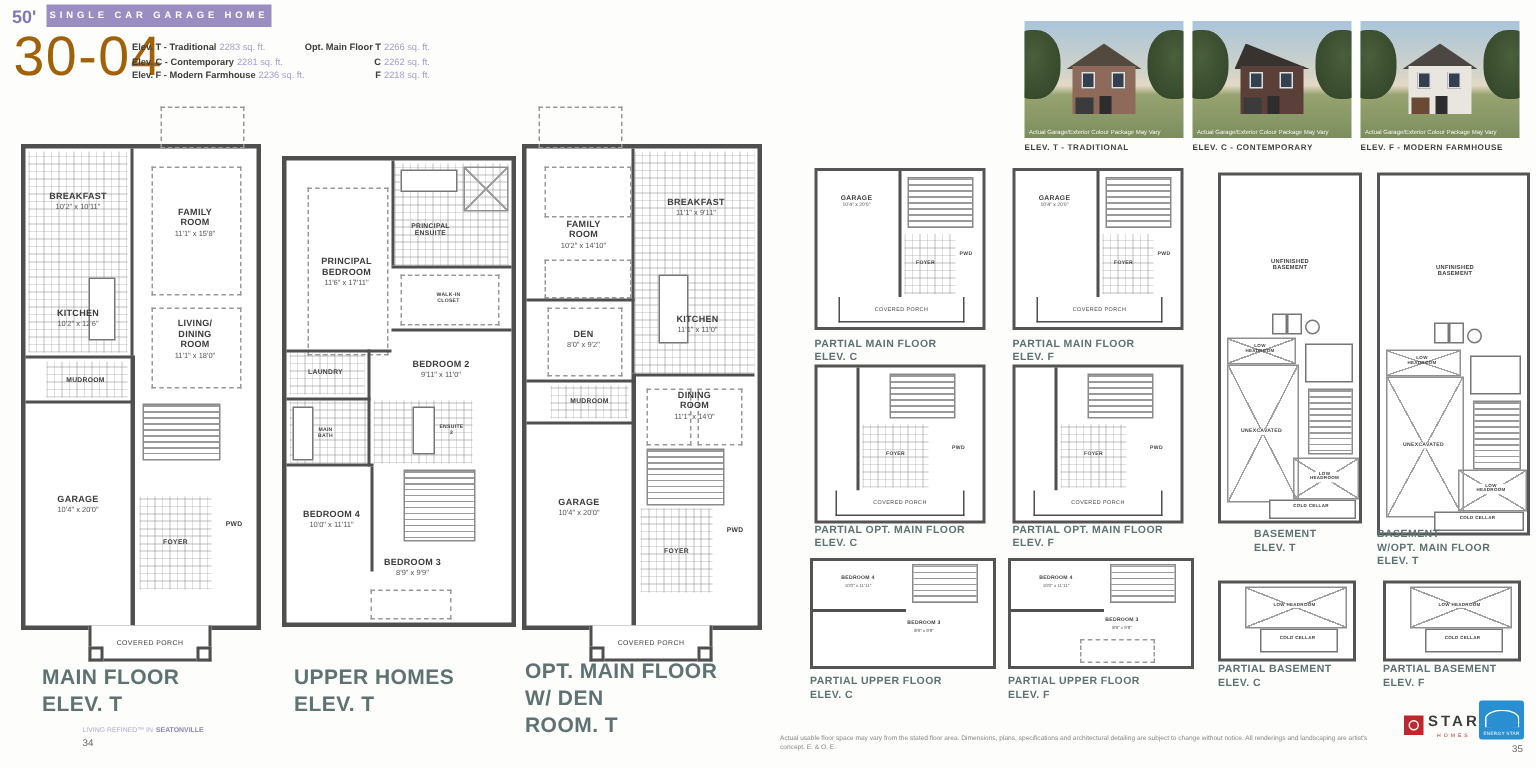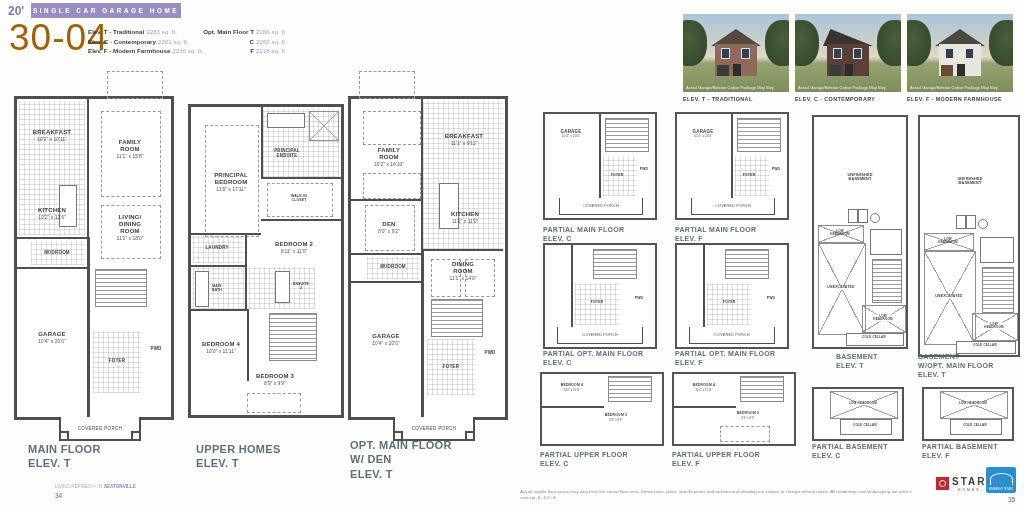--- a/index.html
+++ b/index.html
@@ -32,21 +32,21 @@
   .fx{position:absolute;border:1px solid #777;background:#fff;}
   .rm{position:absolute;transform:translate(-50%,-50%);text-align:center;color:#3d3d3d;z-index:3;}
   .rm .nm{font-size:6px;font-weight:bold;white-space:pre-line;line-height:1.15;letter-spacing:.2px;}
   .rm .dm{font-size:5px;color:#555;}
   .rm.sm .nm{font-size:4.5px;}
   .rm.sm .dm{font-size:3.8px;}
   .rm.xs .nm{font-size:3.4px;font-weight:bold;}
   .pp{position:absolute;border:2px solid #4f4f4f;border-top:none;background:#fff;display:flex;align-items:center;justify-content:center;}
   .pp span{font-size:4.6px;color:#444;letter-spacing:.3px;}
   .pil{position:absolute;width:6px;height:6px;border:2px solid #4f4f4f;background:#fff;}
-  .pl{position:absolute;color:#5e7272;font-size:11px;font-weight:bold;white-space:pre-line;line-height:1.3;letter-spacing:.3px;z-index:4;}
+  .pl{position:absolute;color:#5e7272;font-size:14px;font-weight:bold;white-space:pre-line;line-height:1.3;letter-spacing:.3px;z-index:4;}
   .pl.sm{font-size:7px;}
   
   .photo{position:absolute;width:106px;height:78px;overflow:hidden;
          background:linear-gradient(180deg,#aac4da 0%,#cfd3c9 42%,#e4d9c6 55%,#97a470 63%,#7c8d5e 100%);}
   .tree{position:absolute;top:6px;width:36px;height:46px;border-radius:45%;
         background:radial-gradient(ellipse at 50% 40%,#4a5f3c 0%,#36492c 75%);}
   .house{position:absolute;left:32px;top:15px;width:42px;height:47px;}
   .roof{position:absolute;left:-4px;top:0;width:50px;height:17px;clip-path:polygon(50% 0,100% 100%,0 100%);}
   .hbody{position:absolute;left:0;top:15px;width:42px;height:32px;}
   .win{position:absolute;width:7px;height:9px;background:#32404f;border:1px solid #e0e0e0;}
@@ -65,21 +65,21 @@
   .opus-ring{position:absolute;left:3px;top:3px;width:5px;height:5px;border:1.5px solid #fff;border-radius:50%;}
   .opus-nm{font-size:10px;font-weight:bold;color:#3d3d3d;letter-spacing:2px;line-height:1;}
   .opus-sub{font-size:3.4px;color:#c0272d;letter-spacing:2px;margin-top:1px;text-align:center;}
   .es{position:absolute;left:986px;top:467px;width:30px;height:26px;background:#2a8fd0;border-radius:2px;}
   .es-arc{position:absolute;left:4px;top:6px;width:21px;height:11px;border:1px solid #fff;border-bottom:none;border-radius:50% 50% 0 0;}
   .es-txt{position:absolute;bottom:2px;width:100%;text-align:center;font-size:3.1px;color:#fff;letter-spacing:.2px;}
 </style>
 </head>
 <body>
 
-<div class="lot">20'</div>
+<div class="lot">50'</div>
 <div class="banner">SINGLE CAR GARAGE HOME</div>
 <div class="model">30-04</div>
 
 <div class="specs">
   <div class="specrow"><span class="lb">Elev. T - Traditional</span><span class="vl">2283 sq. ft.</span></div>
   <div class="specrow"><span class="lb">Elev. C - Contemporary</span><span class="vl">2281 sq. ft.</span></div>
   <div class="specrow"><span class="lb">Elev. F - Modern Farmhouse</span><span class="vl">2236 sq. ft.</span></div>
 </div>
 <div class="specs2">
   <div class="specrow2">
@@ -310,21 +310,21 @@
       <div class="nm">PWD</div>
     </div>
   <div class="pp" style="left:42px;top:318px;width:78px;height:22px;">
       <span>COVERED PORCH</span>
     <div class="pil" style="left:-2px;bottom:-2px;"></div>
     <div class="pil" style="right:-2px;bottom:-2px;"></div>
   </div>
 </div>
 <div class="pl" style="left:350px;top:438px;">OPT. MAIN FLOOR
 W/ DEN
-ELEV. T</div>
+ROOM. T</div>
 
 <div class="pplan" style="left:543px;top:112px;width:110px;height:104px;">
   <div class="w" style="left:54px;top:0;width:2px;height:84px;"></div>
   <div class="st" style="left:60px;top:4px;width:42px;height:32px;"></div>
   <div class="tl" style="left:58px;top:42px;width:34px;height:40px;"></div>
   <div class="rm sm" style="left:26px;top:20px;">
       <div class="nm">GARAGE</div>
       <div class="dm" style="font-size:3.4px;">10'4" x 20'0"</div>
     </div>
   <div class="rm xs" style="left:72px;top:62px;">

